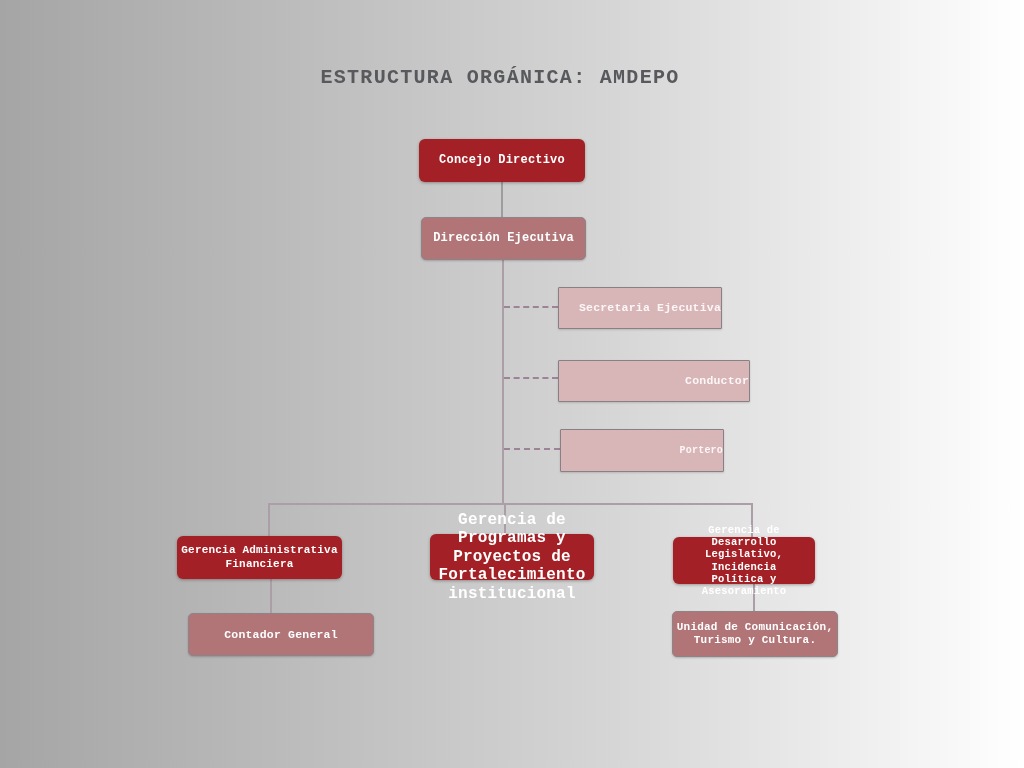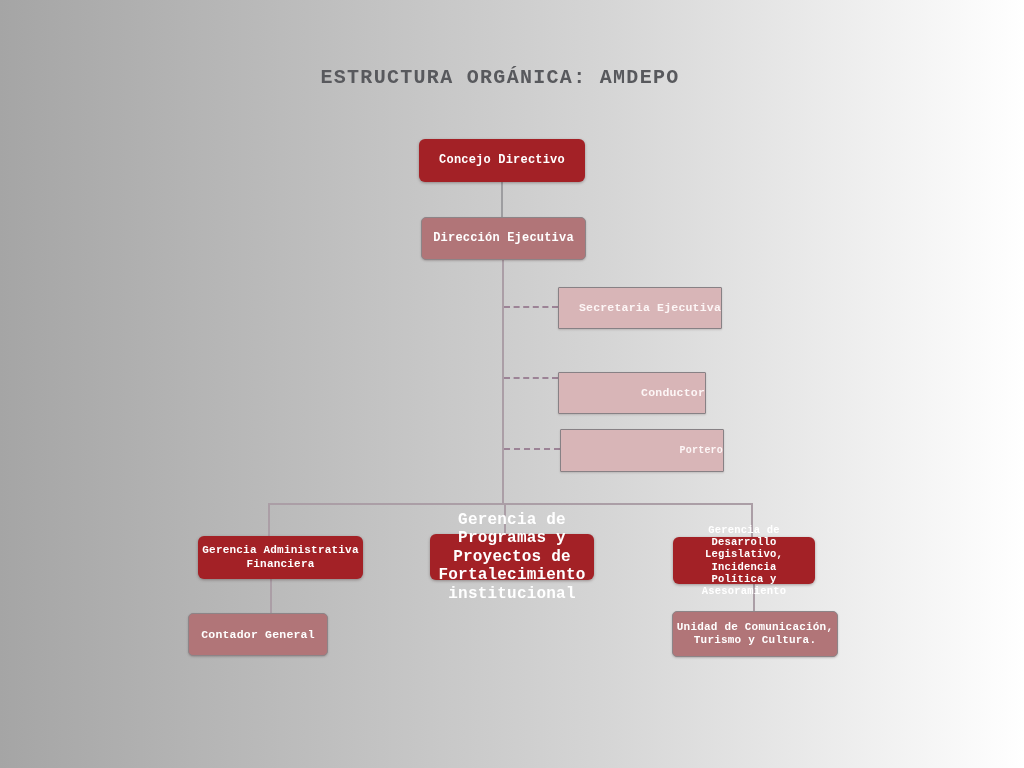--- a/index.html
+++ b/index.html
@@ -23,26 +23,26 @@
     text-align:center;color:#ffffff;font-weight:bold;
     white-space:pre-line;line-height:1.2;letter-spacing:.2px;
     box-sizing:border-box;
   }
   .red{background:#A32126;border-radius:6px;box-shadow:0 1px 3px rgba(40,15,15,.35);}
   .mauve{background:#B17578;border:1px solid #8d8487;border-radius:5px;box-shadow:0 1px 2px rgba(60,40,40,.25);text-align:center;}
   .pink{background:#D8B5B7;border:1px solid #878185;border-radius:1px;box-shadow:0 1px 2px rgba(60,40,40,.18);color:#fdf6f6;justify-content:flex-end;}
   .n-concejo   {left:419px;top:139px;width:166px;height:43px;font-size:12px;}
   .n-direccion {left:421px;top:217px;width:165px;height:43px;font-size:12px;}
   .n-secretaria{left:558px;top:287px;width:164px;height:42px;font-size:11.5px;}
-  .n-conductor {left:558px;top:372px;width:148px;height:42px;font-size:11.5px;padding-left:44px;}
+  .n-conductor {left:558px;top:360px;width:192px;height:42px;font-size:11.5px;padding-left:44px;}
   .n-portero   {left:560px;top:429px;width:164px;height:43px;font-size:10px;}
-  .n-geradmin  {left:198px;top:536px;width:165px;height:43px;font-size:11px;}
+  .n-geradmin  {left:177px;top:536px;width:165px;height:43px;font-size:11px;}
   .n-gerprog   {left:430px;top:534px;width:164px;height:46px;font-size:16px;line-height:1.15;}
   .n-gerdes    {left:673px;top:537px;width:142px;height:47px;font-size:10.5px;line-height:1.15;}
-  .n-contador  {left:188px;top:613px;width:140px;height:43px;font-size:11.5px;}
+  .n-contador  {left:188px;top:613px;width:186px;height:43px;font-size:11.5px;}
   .n-unidad    {left:672px;top:611px;width:166px;height:46px;font-size:11px;}
   
   .conn{position:absolute;}
   .h{height:2px;background:#ab9ea6;}
   .v{width:2px;background:#ab9ea6;}
   .v.gray{background:#9d9da0;}
   .dash{height:0;border-top:2px dashed #9c8396;}
   .c-concejo-dir {left:501px;top:182px;height:35px;}
   .c-dir-trunk   {left:502px;top:260px;height:243px;}
   .c-hline       {left:268px;top:503px;width:485px;}

